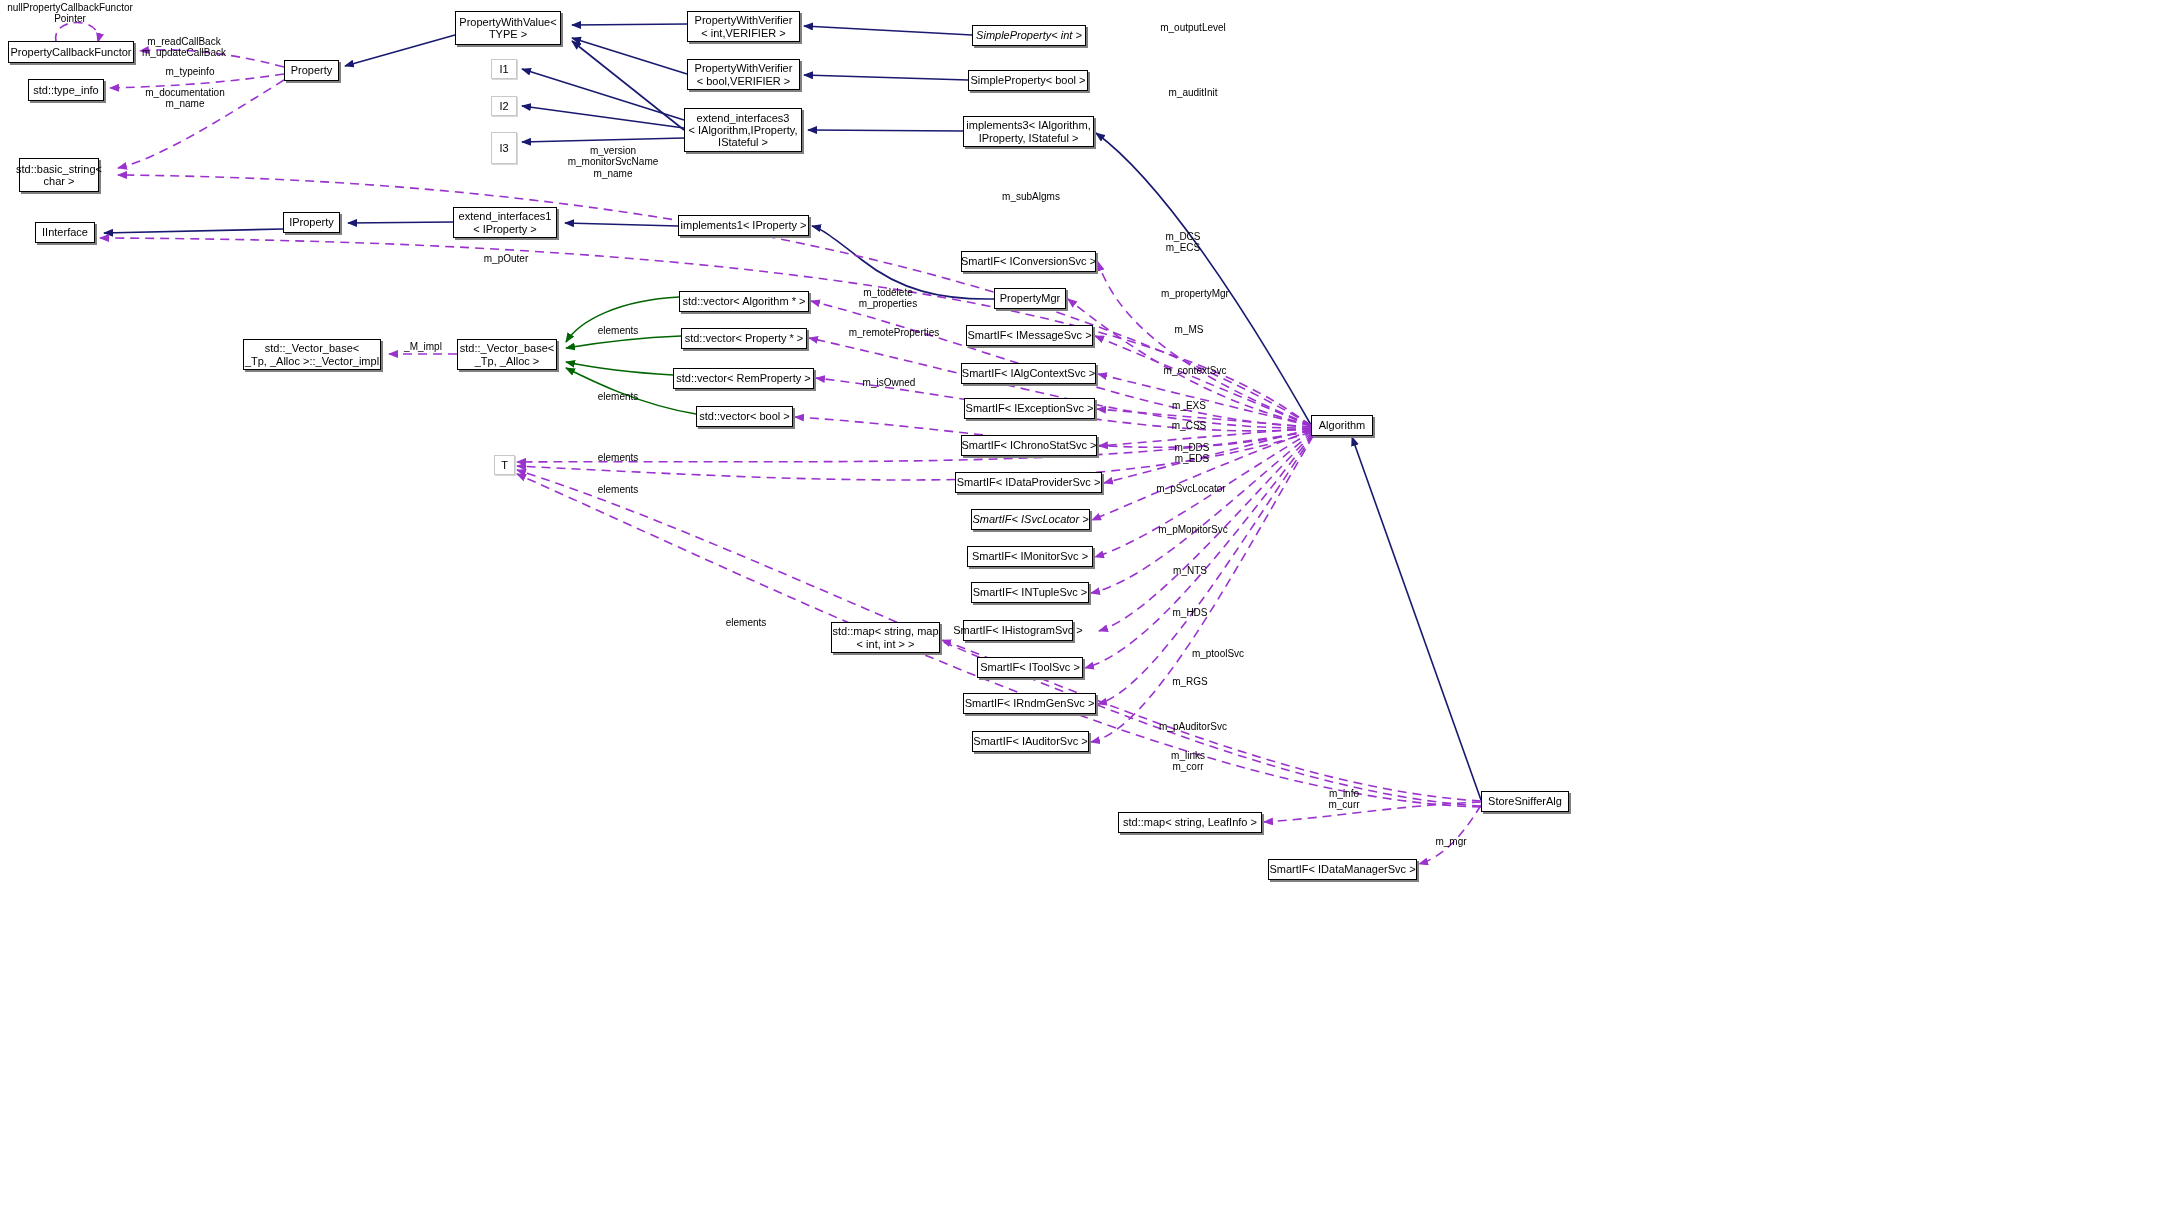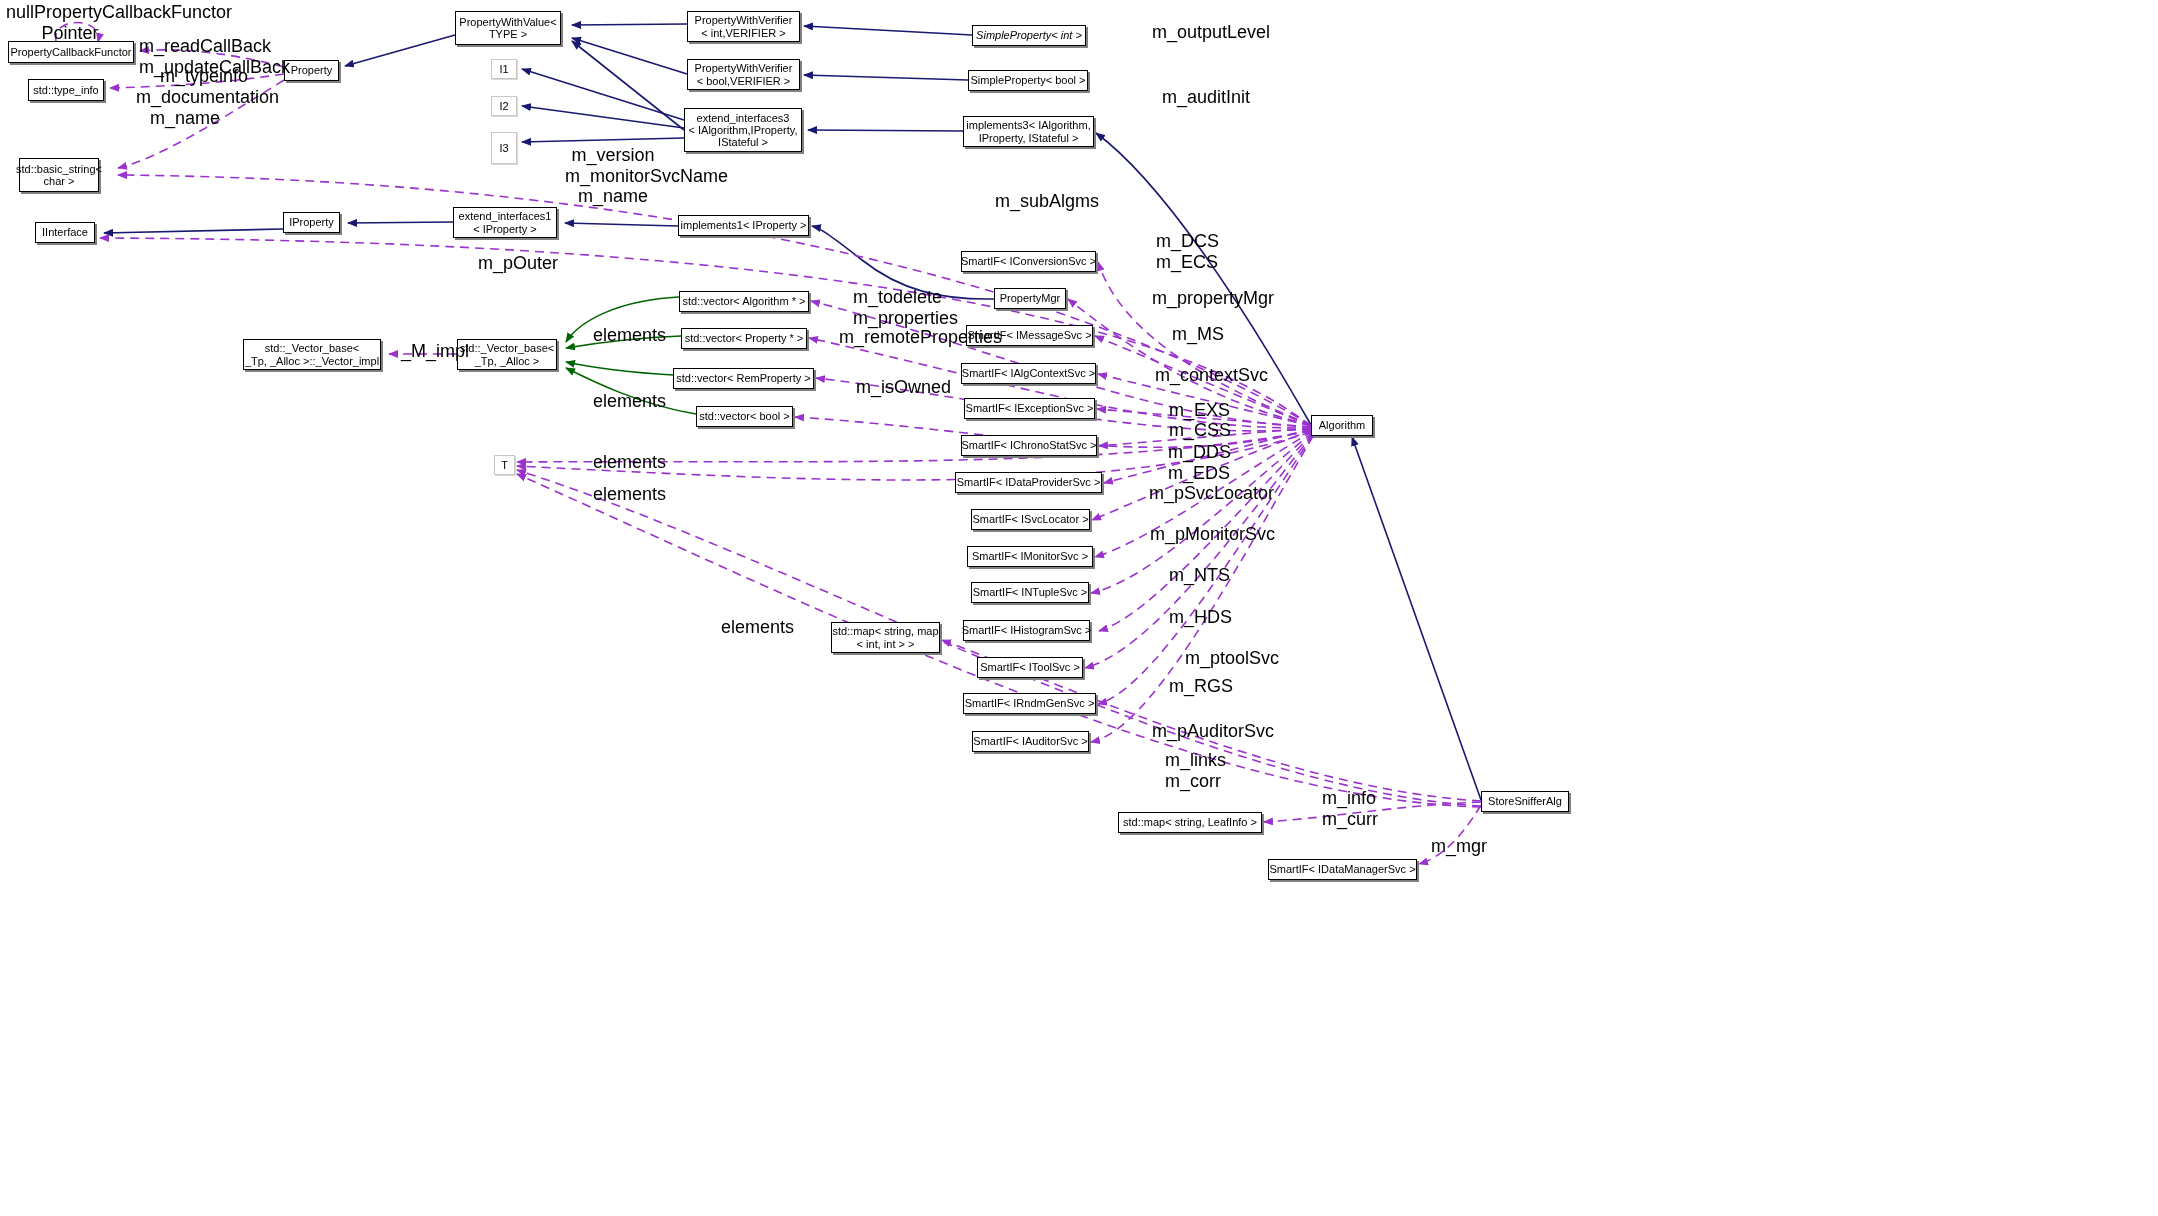--- a/index.html
+++ b/index.html
@@ -36,21 +36,21 @@
     box-shadow: 2px 2px 0 0 #808080;
     padding: 0 4px;
     z-index: 3;
   }
   .node.faint {
     border: 1px solid #c8c8c8;
     box-shadow: 1px 1px 0 0 #d8d8d8;
   }
   .edge-label {
     position: absolute;
-    font-size: 18px;
+    font-size: 10px;
     color: #000000;
     white-space: pre;
     text-align: center;
     line-height: 1.14;
     z-index: 4;
   }
 </style>
 </head>
 <body>
 
@@ -169,24 +169,24 @@
 IProperty, IStateful &gt;</div>
       <div class="node" style="left: 972px; top: 25px; width: 114px; height: 21px; font-style: italic;">SimpleProperty&lt; int &gt;</div>
       <div class="node" style="left: 968px; top: 70px; width: 120px; height: 21px;">SimpleProperty&lt; bool &gt;</div>
       <div class="node" style="left: 961px; top: 251px; width: 135px; height: 21px;">SmartIF&lt; IConversionSvc &gt;</div>
       <div class="node" style="left: 994px; top: 288px; width: 72px; height: 21px;">PropertyMgr</div>
       <div class="node" style="left: 966px; top: 325px; width: 127px; height: 21px;">SmartIF&lt; IMessageSvc &gt;</div>
       <div class="node" style="left: 961px; top: 363px; width: 135px; height: 21px;">SmartIF&lt; IAlgContextSvc &gt;</div>
       <div class="node" style="left: 964px; top: 398px; width: 131px; height: 21px;">SmartIF&lt; IExceptionSvc &gt;</div>
       <div class="node" style="left: 961px; top: 435px; width: 136px; height: 21px;">SmartIF&lt; IChronoStatSvc &gt;</div>
       <div class="node" style="left: 955px; top: 472px; width: 147px; height: 21px;">SmartIF&lt; IDataProviderSvc &gt;</div>
-      <div class="node" style="left: 971px; top: 509px; width: 119px; height: 21px;">SmartIF&lt; ISvcLocator &gt;</div>
+      <div class="node" style="left: 971px; top: 509px; width: 119px; height: 21px; font-style: italic;">SmartIF&lt; ISvcLocator &gt;</div>
       <div class="node" style="left: 967px; top: 546px; width: 126px; height: 21px;">SmartIF&lt; IMonitorSvc &gt;</div>
       <div class="node" style="left: 971px; top: 582px; width: 118px; height: 21px;">SmartIF&lt; INTupleSvc &gt;</div>
-      <div class="node" style="left: 963px; top: 620px; width: 127px; height: 21px;">SmartIF&lt; IHistogramSvc &gt;</div>
+      <div class="node" style="left: 963px; top: 620px; width: 110px; height: 21px;">SmartIF&lt; IHistogramSvc &gt;</div>
       <div class="node" style="left: 977px; top: 657px; width: 106px; height: 21px;">SmartIF&lt; IToolSvc &gt;</div>
       <div class="node" style="left: 963px; top: 693px; width: 133px; height: 21px;">SmartIF&lt; IRndmGenSvc &gt;</div>
       <div class="node" style="left: 972px; top: 731px; width: 117px; height: 21px;">SmartIF&lt; IAuditorSvc &gt;</div>
       <div class="node" style="left: 1118px; top: 812px; width: 144px; height: 21px;">std::map&lt; string, LeafInfo &gt;</div>
       <div class="node" style="left: 1268px; top: 859px; width: 149px; height: 21px;">SmartIF&lt; IDataManagerSvc &gt;</div>
       <div class="node" style="left: 1311px; top: 415px; width: 62px; height: 21px;">Algorithm</div>
       <div class="node" style="left: 1481px; top: 791px; width: 88px; height: 21px;">StoreSnifferAlg</div>
     </div>
   <div id="labels">
       <div class="edge-label" style="left: 6px; top: 2px; width: 128px;">nullPropertyCallbackFunctor

